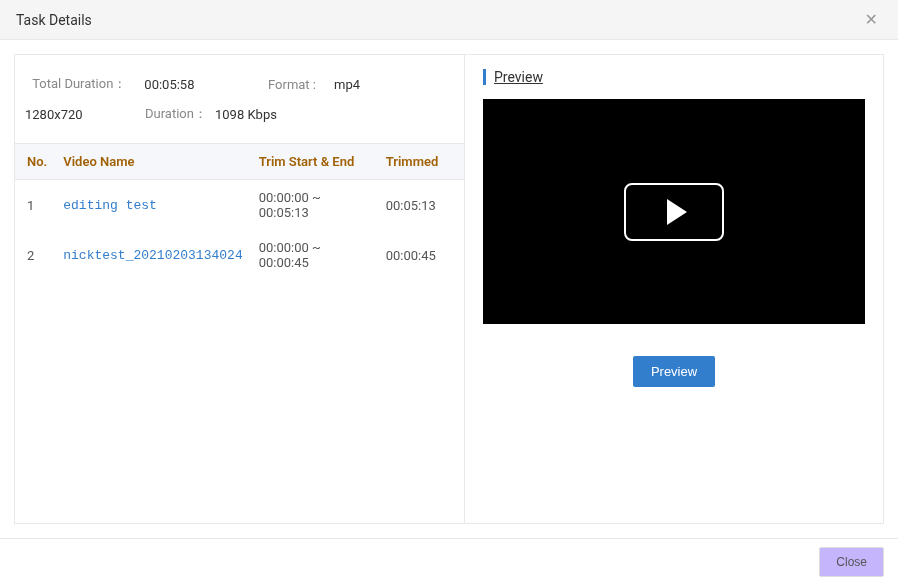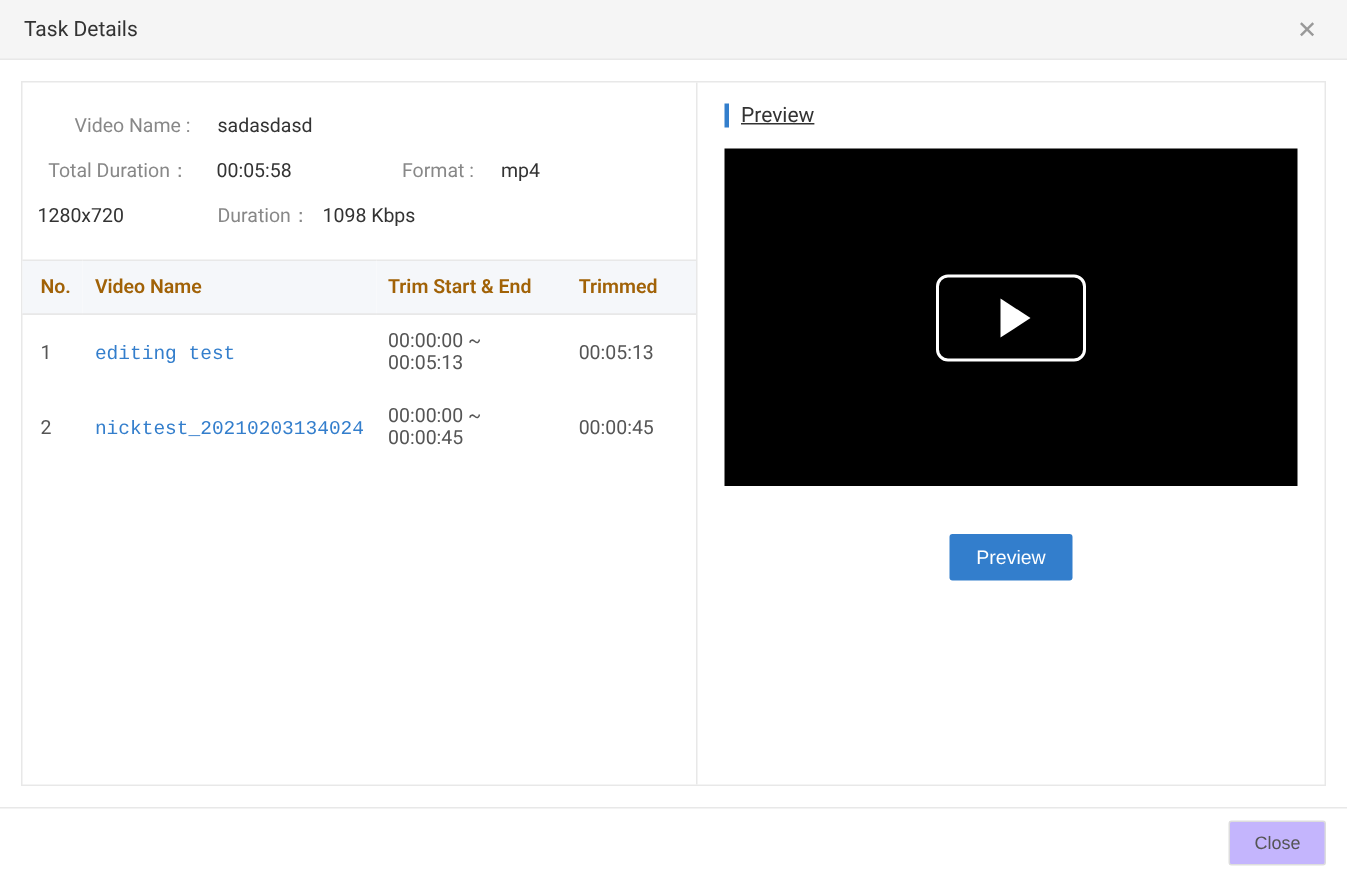--- a/index.html
+++ b/index.html
@@ -165,24 +165,20 @@
 <div class="dialog-header">
   <span class="dialog-title">Task Details</span>
   <span class="close-icon">✕</span>
 </div>
 
 <div class="dialog-body">
   <div class="content-frame">
 
     <div class="left-panel">
       <div class="info-block">
-        <div class="info-row">
-          <span class="info-label">Video Name :</span>
-          <span class="info-value">sadasdasd</span>
-        </div>
         <div class="info-row">
           <span class="info-label">Total Duration：</span>
           <span class="info-value">00:05:58</span>
           <span class="info-label2">Format :</span>
           <span class="info-value">mp4</span>
         </div>
         <div class="info-row">
           <span class="info-value">1280x720</span>
           <span class="info-label2">Duration：</span>
           <span class="info-value">1098 Kbps</span>

